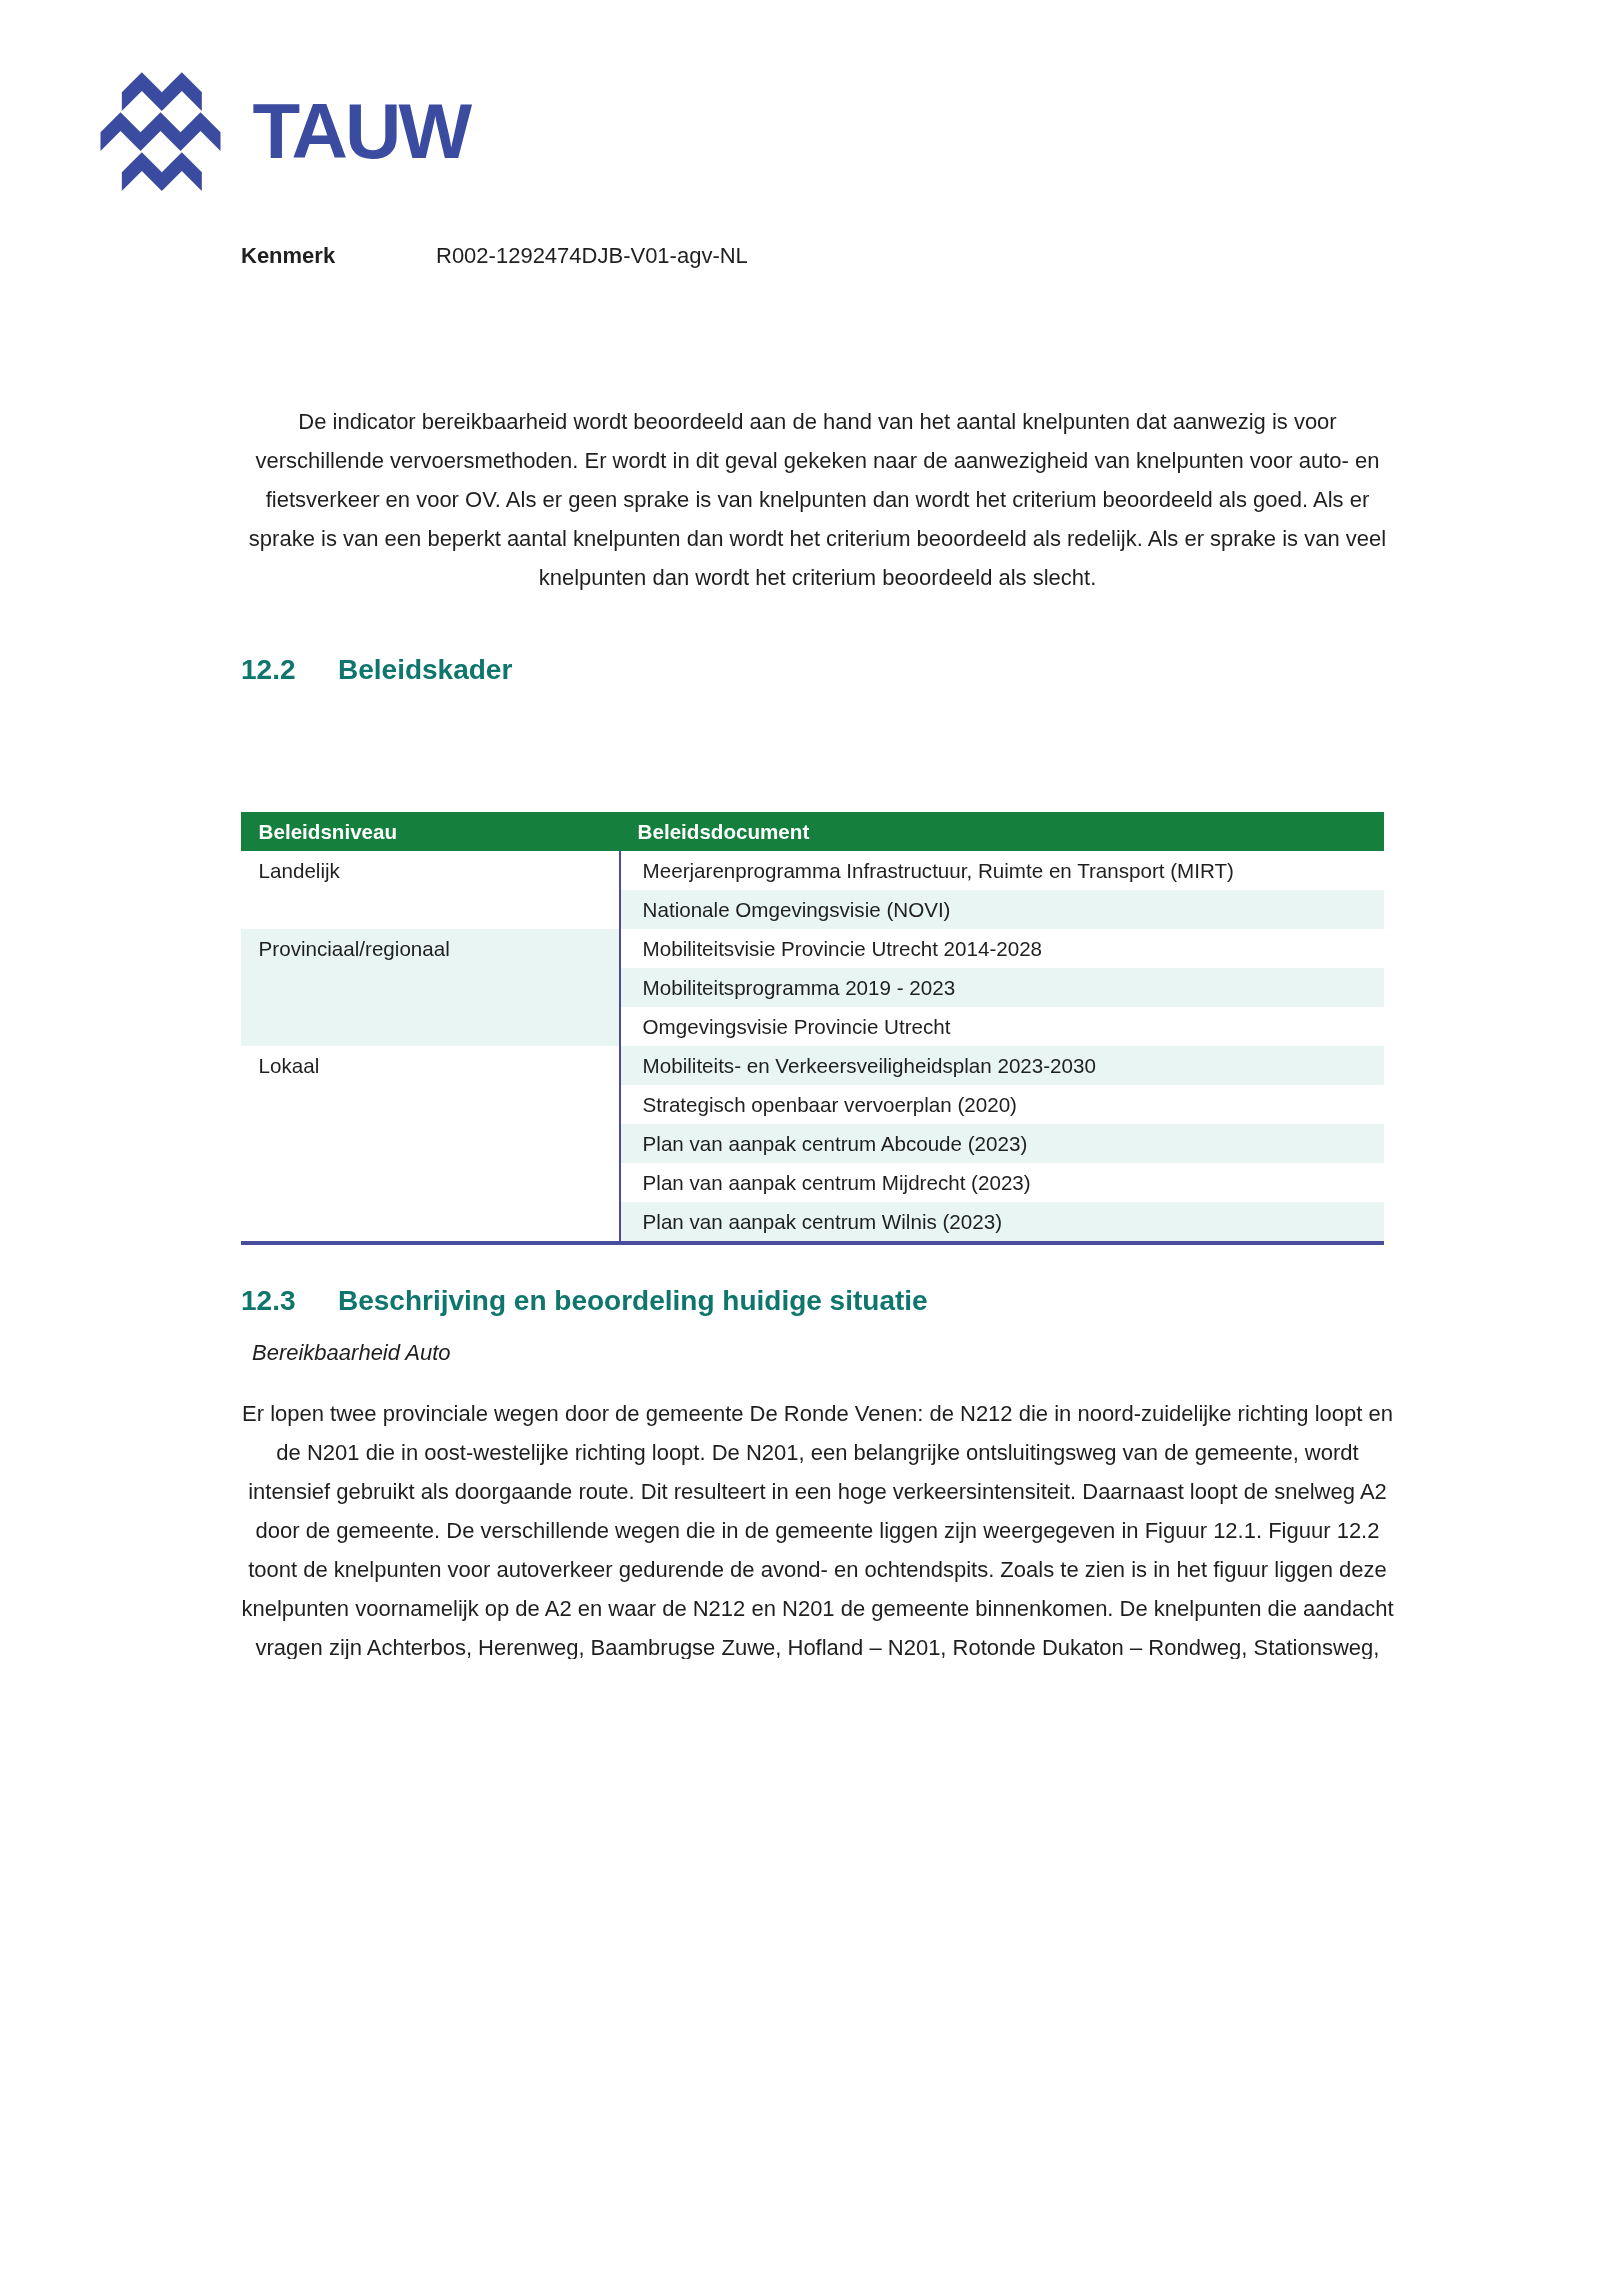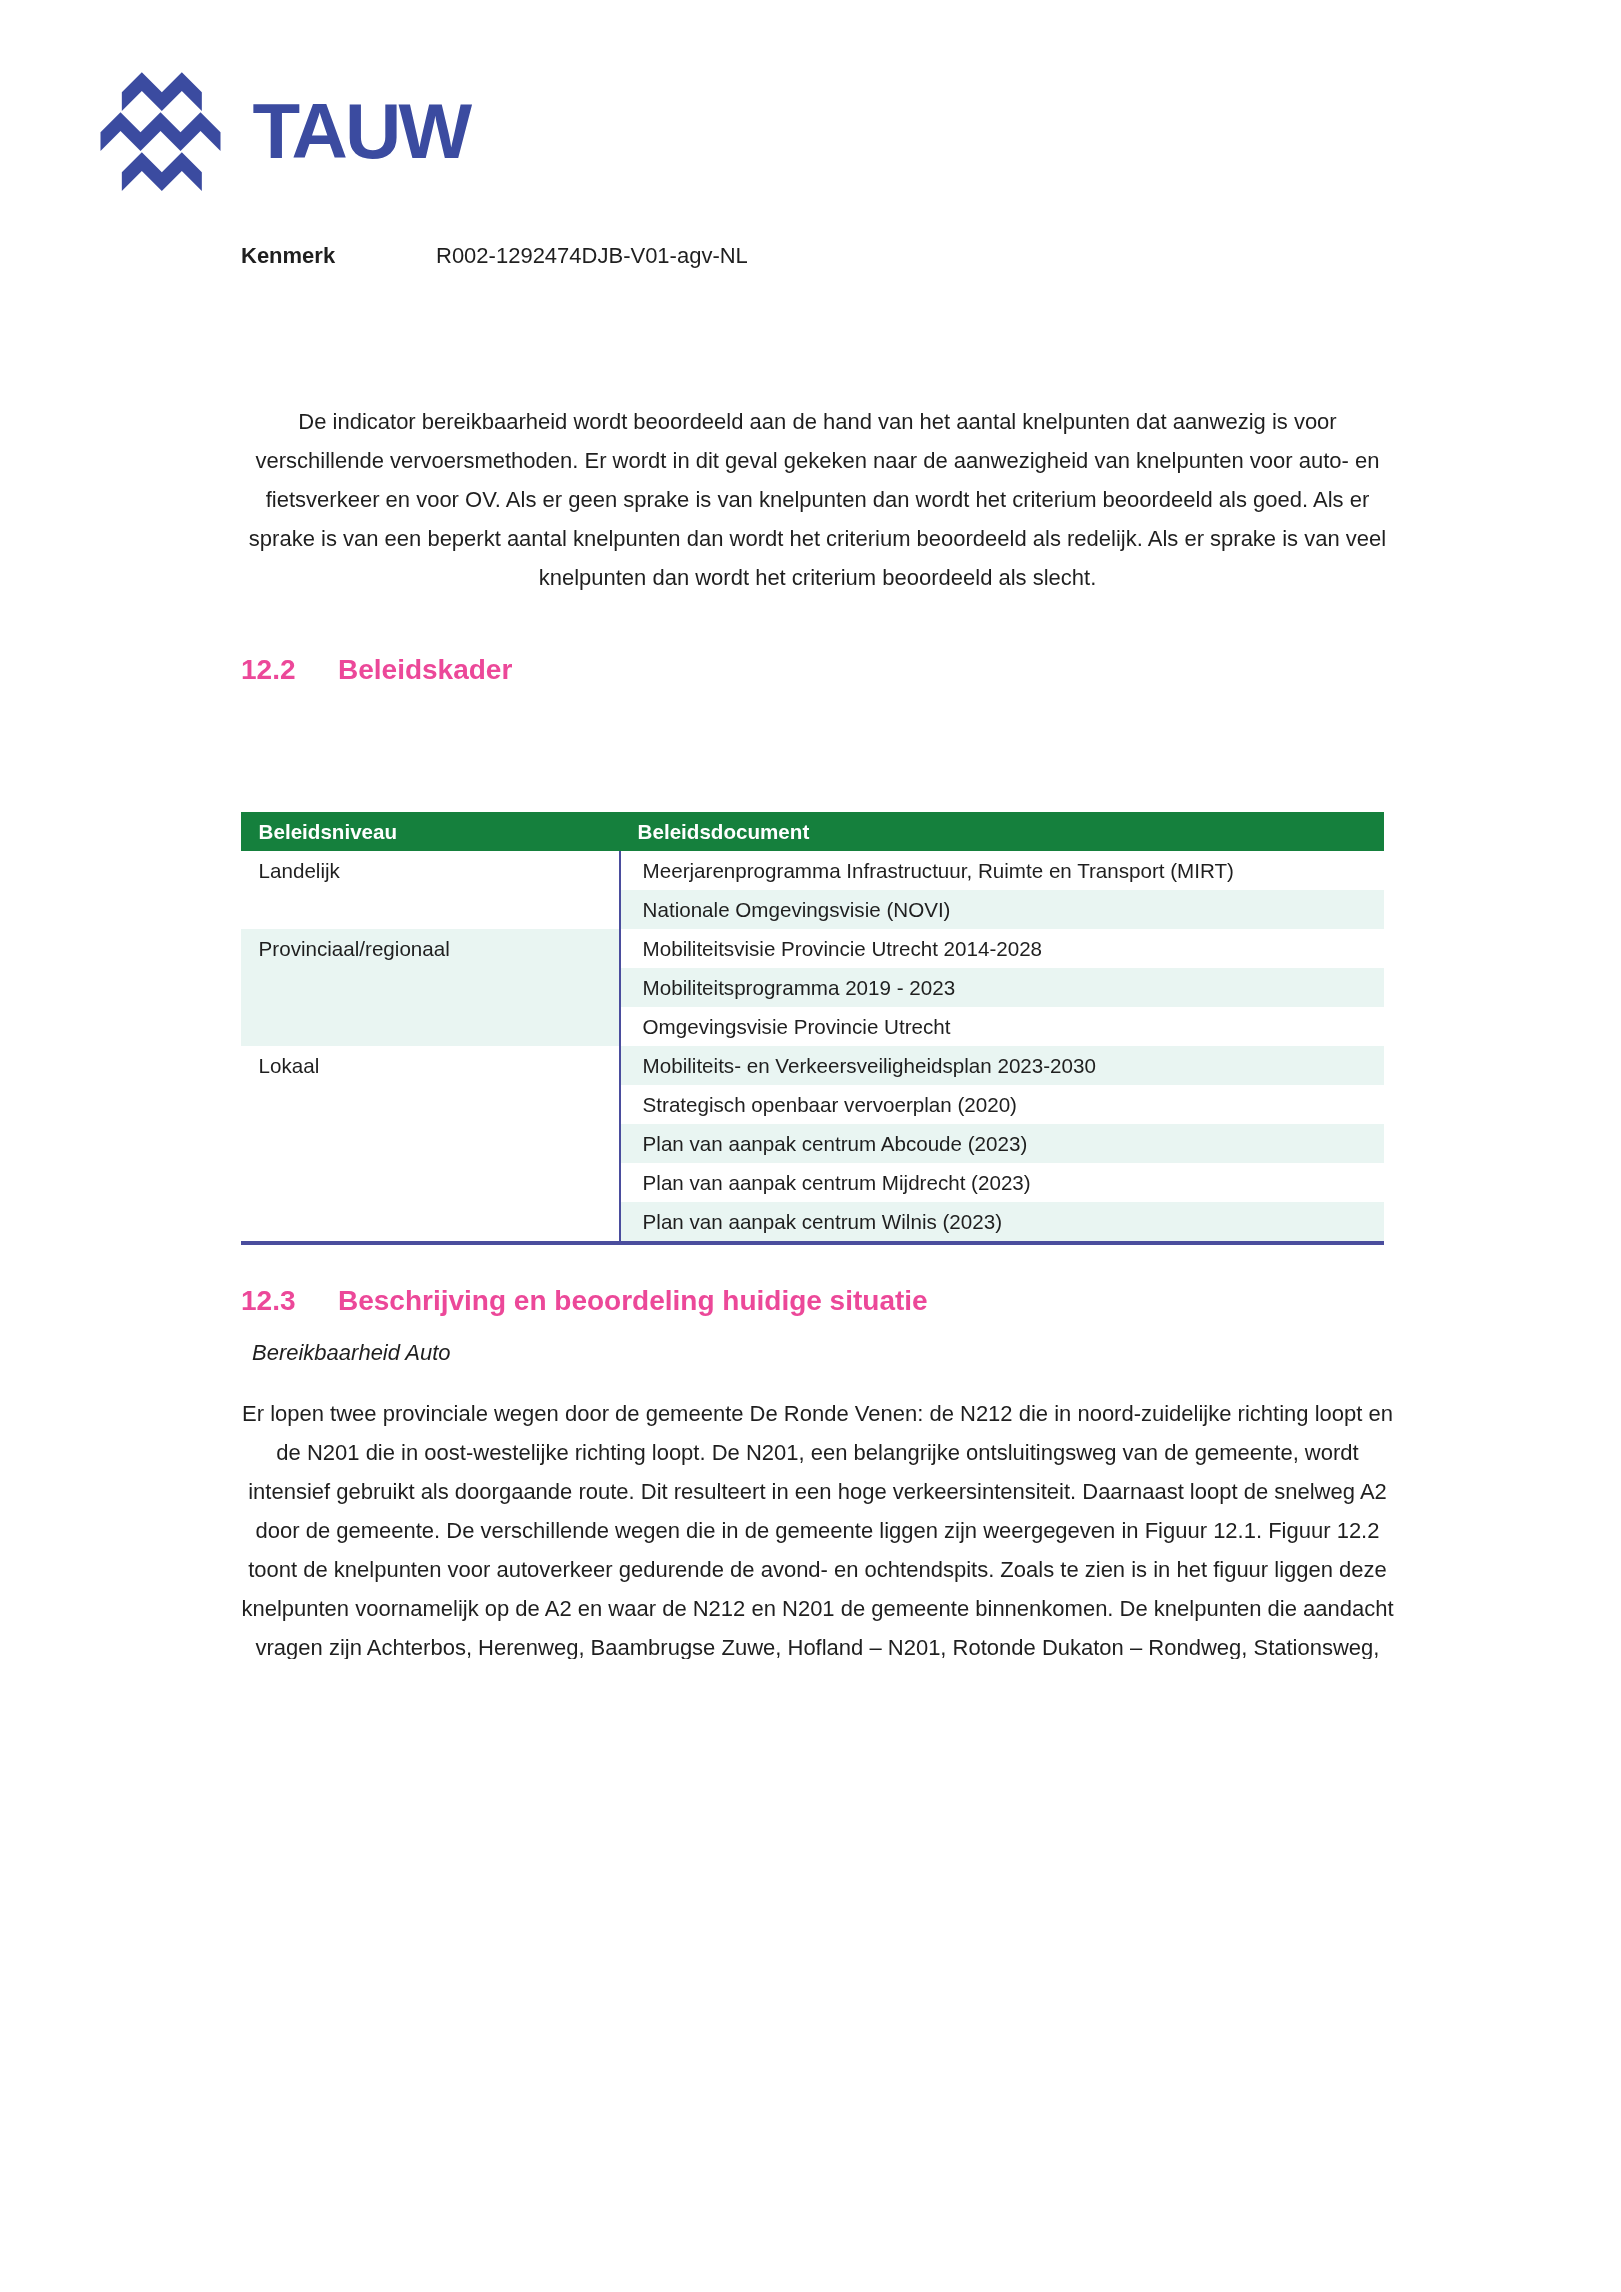--- a/index.html
+++ b/index.html
@@ -33,21 +33,21 @@
     position:absolute; left:241px; width:1153px;
     font-size:22px; line-height:39px; color:#1f1f1f;
     text-align:center;
   }
   .intro { top:380px; }
   .p-12-2 { top:698px; }
   .p-12-3 { top:1372px; }
 
   h2.section {
     position:absolute; left:241px; margin:0;
-    font-size:28px; font-weight:bold; color:#ec4899;
+    font-size:28px; font-weight:bold; color:#0f766e;
     line-height:33px;
   }
   .h-12-2 { top:653px; }
   .h-12-3 { top:1284px; }
   h2.section .num { display:inline-block; width:97px; }
 
   .subhead {
     position:absolute; left:252px; top:1333px;
     font-size:22px; line-height:39px; font-style:italic;
   }

